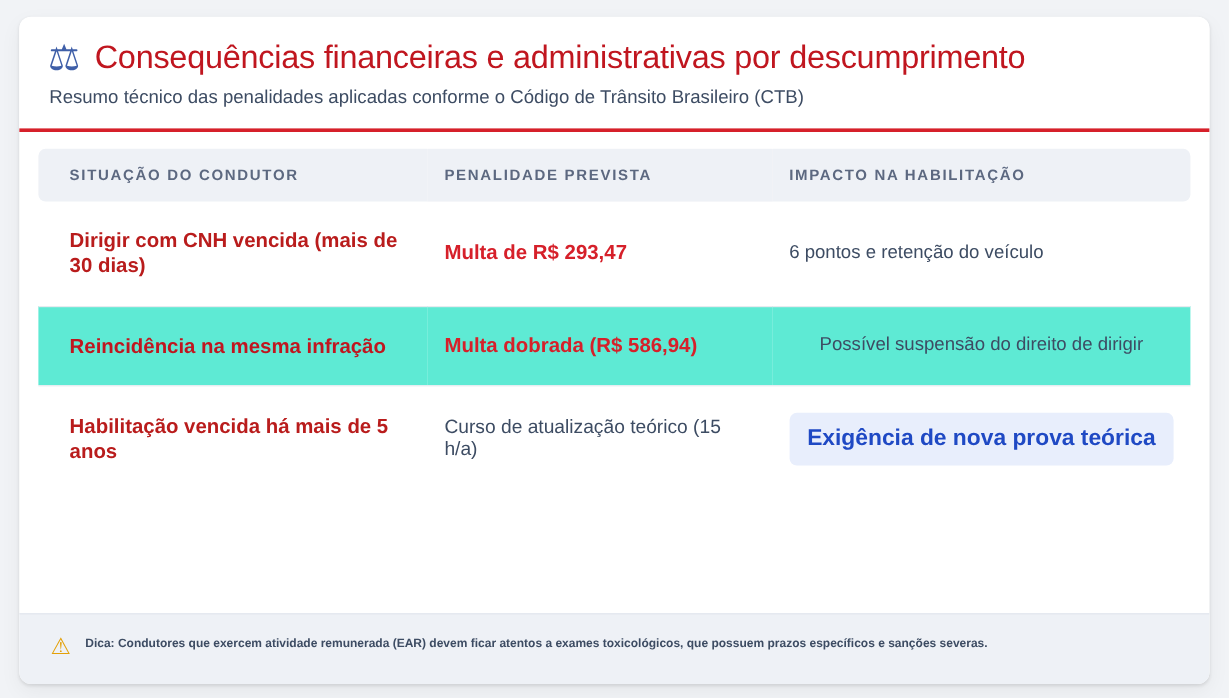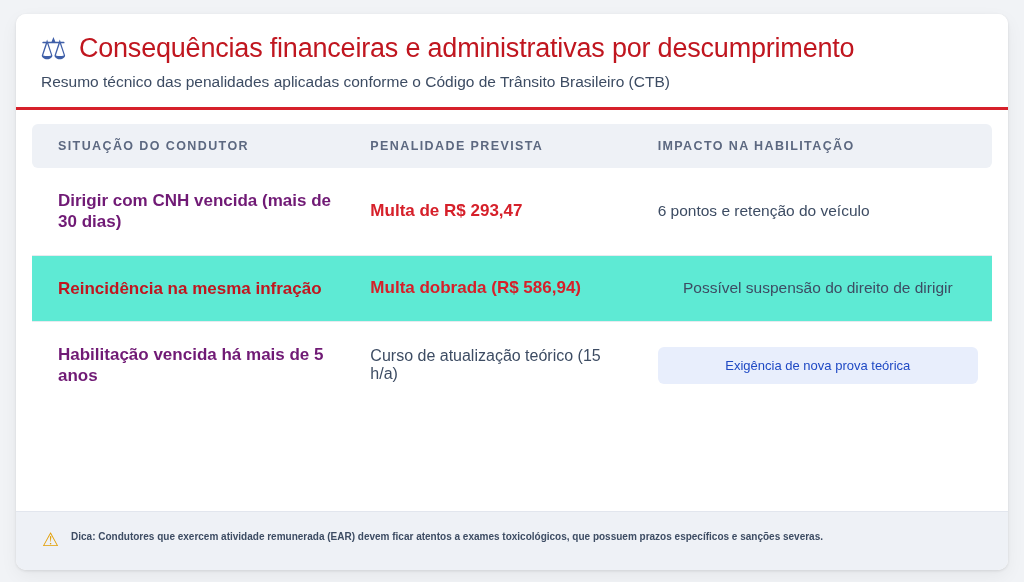--- a/index.html
+++ b/index.html
@@ -91,21 +91,21 @@
   tbody td:first-child { padding-left: 26px; }
   tbody tr:last-child td { border-bottom: none; }
 
   .col-1 { width: 33%; }
   .col-2 { width: 30%; }
   .col-3 { width: 37%; }
 
   .situacao {
     font-weight: bold;
     font-size: 17px;
-    color: #701a75;
+    color: #b91c1c;
     line-height: 1.25;
   }
   .row-highlight td { background: #5eead4; }
   .row-highlight .situacao { color: #c0161f; }
 
   .penalty-strong {
     color: #d6202a;
     font-weight: bold;
     font-size: 17px;
   }
@@ -115,22 +115,22 @@
   }
   .impact-plain {
     color: #3d4c63;
     font-size: 15.5px;
   }
   .impact-center { text-align: center; }
   .badge {
     display: block;
     background: #e8eefc;
     color: #1f49c4;
-    font-weight: normal;
-    font-size: 13px;
+    font-weight: bold;
+    font-size: 19px;
     border-radius: 6px;
     padding: 11px 12px;
     text-align: center;
   }
 
   
   .footer {
     background: #eef1f6;
     border-top: 1px solid #e2e6ee;
     padding: 17px 26px 18px 26px;

